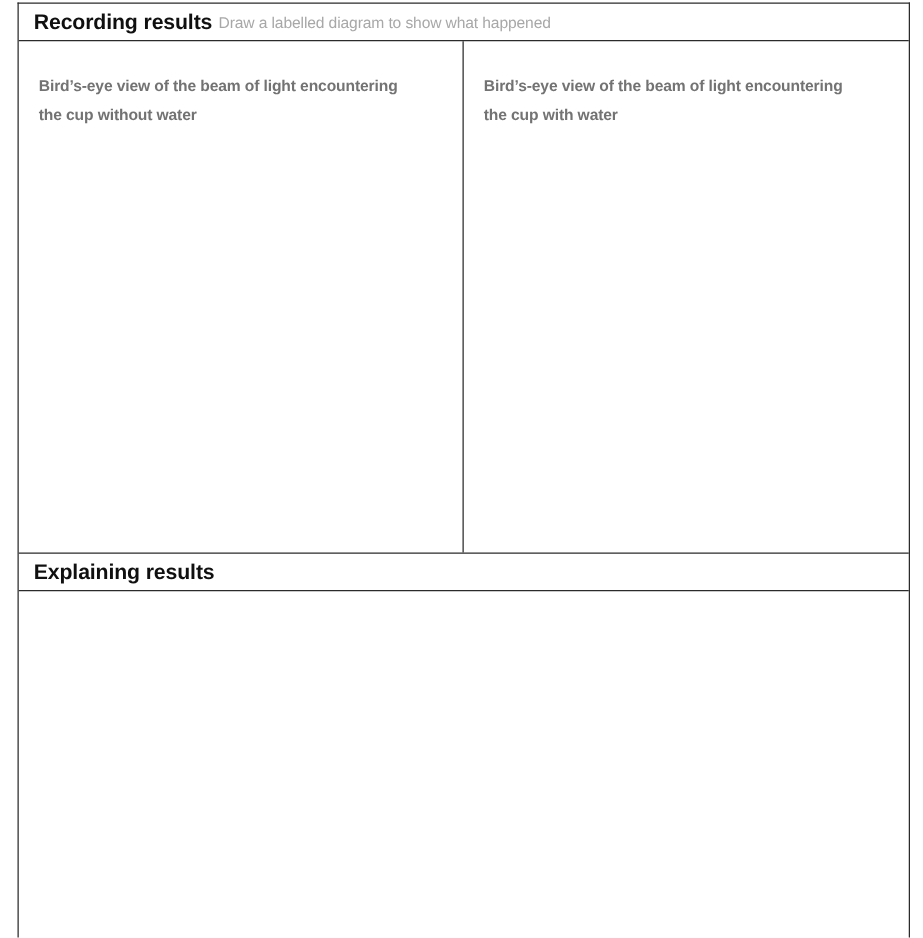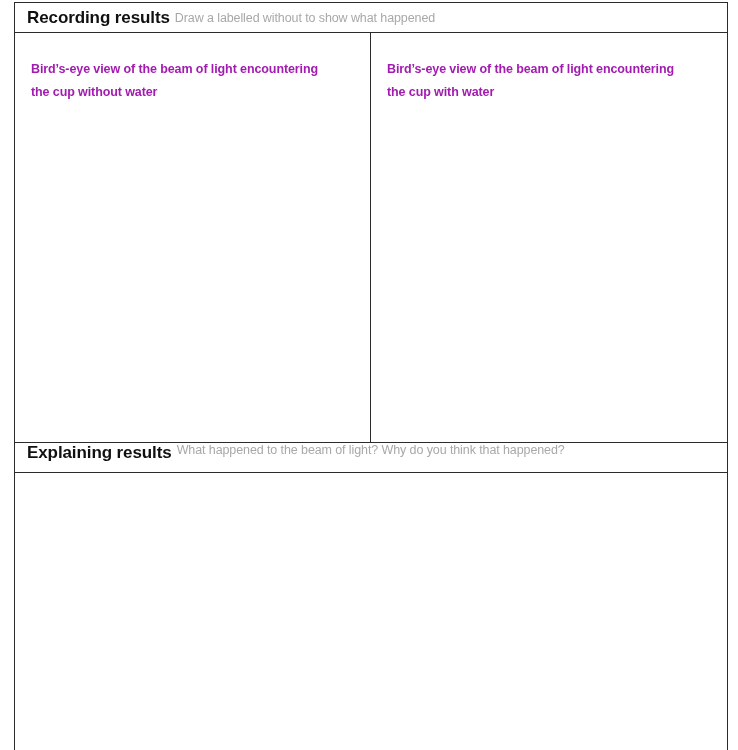--- a/index.html
+++ b/index.html
@@ -72,74 +72,73 @@
   .draw-cell.left {
     flex: 0 0 356px;        
     border-right: 1.5px solid #2b2b2b;
   }
   .draw-cell.right {
     flex: 1 1 auto;
   }
   .cell-heading {
     font-size: 12.5px;
     font-weight: bold;
-    color: #a21caf;
+    color: #737373;
     line-height: 23px;
     letter-spacing: -0.1px;
     max-width: 300px;
   }
   .draw-area {
     position: absolute;
     left: 0;
     right: 0;
     top: 80px;
     bottom: 0;
   }
 
   
   .explain-row {
     flex: 0 0 30px;
     box-sizing: border-box;
     border-bottom: 1.5px solid #2b2b2b;
     display: flex;
-    align-items: flex-start;
+    align-items: center;
     padding: 0 12px;
     white-space: nowrap;
     overflow: hidden;
   }
 
   
   .answer-row {
     flex: 1 1 auto;
   }
 </style>
 </head>
 <body>
 
 <div class="worksheet">
 
   <div class="prompt-row">
     <span class="prompt-title">Recording results</span>
-    <span class="prompt-sub">Draw a labelled without to show what happened</span>
+    <span class="prompt-sub">Draw a labelled diagram to show what happened</span>
   </div>
 
   <div class="draw-row">
 
     <div class="draw-cell left">
       <div class="cell-heading">Bird’s-eye view of the beam of light encountering the cup without water</div>
       <div class="draw-area"></div>
     </div>
 
     <div class="draw-cell right">
       <div class="cell-heading">Bird’s-eye view of the beam of light encountering the cup with water</div>
       <div class="draw-area"></div>
     </div>
 
   </div>
 
   <div class="explain-row">
     <span class="prompt-title">Explaining results</span>
-    <span class="prompt-sub">What happened to the beam of light? Why do you think that happened?</span>
   </div>
 
   <div class="answer-row"></div>
 
 </div>
 
 </body></html>

